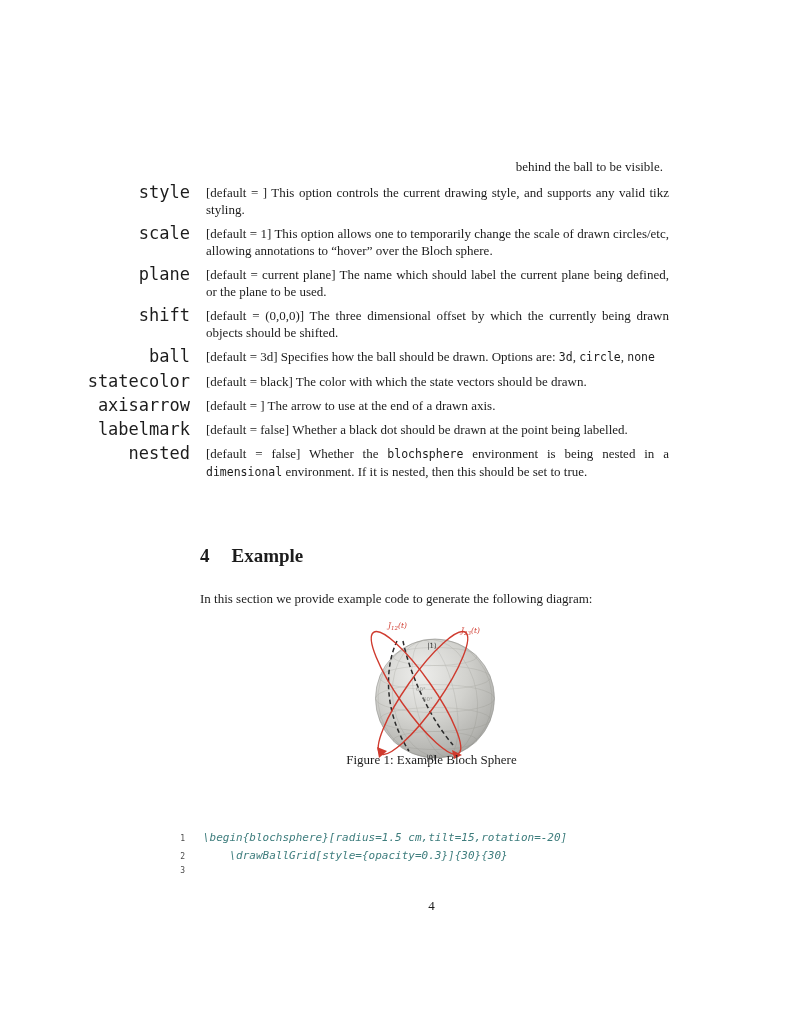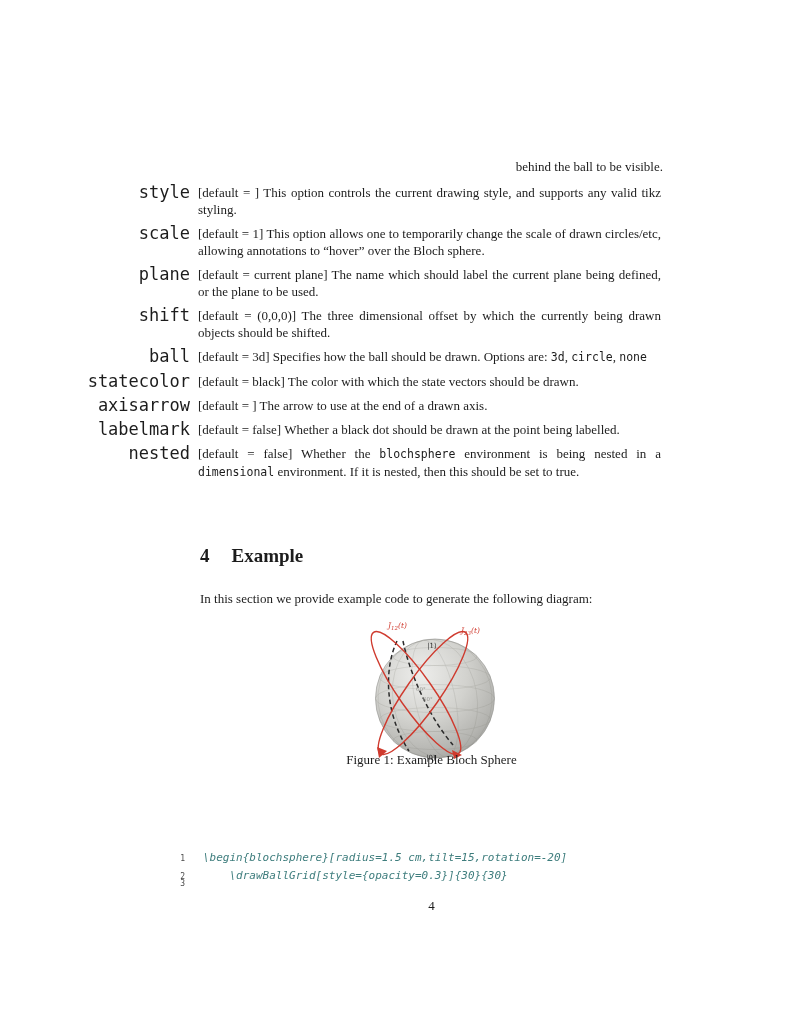--- a/index.html
+++ b/index.html
@@ -13,21 +13,21 @@
     position:absolute; left:200px; top:158px; width:463px;
     font-size:13px; line-height:17px;text-align:right;
   }
   #options { position:absolute; left:0; top:184px; width:673px; }
   .opt-row { display:flex; margin-bottom:7px; }
   .opt-label {
     flex:0 0 190px; text-align:right;
     font-family:"DejaVu Sans Mono", monospace; font-size:17px; line-height:17px;
   }
   .opt-desc {
-    margin-left:8px; width:463px; text-align:justify;
+    margin-left:16px; width:463px; text-align:justify;
     font-size:13px; line-height:17px;
   }
   #section-heading {
     position:absolute; left:200px; top:545px;
     font-size:19px; font-weight:bold; display:flex;
   }
   #section-number { margin-right:22px; }
   #example-intro {
     position:absolute; left:200px; top:590px; width:463px;
     font-size:13px; line-height:17px;
@@ -38,21 +38,21 @@
     text-align:center; font-size:13px;
   }
   #code-listing { position:absolute; left:0; top:831px; width:673px; }
   .code-line { display:flex; align-items:baseline; height:17.5px; }
   .code-no {
     flex:0 0 185px; text-align:right;
     font-family:"DejaVu Sans Mono", monospace; font-size:8px; color:#4a4a4a;
   }
   .code-text {
     margin-left:18px; white-space:pre;
-    font-family:"DejaVu Sans Mono", monospace; font-style:italic; font-size:11px;margin-top:20px;
+    font-family:"DejaVu Sans Mono", monospace; font-style:italic; font-size:11px;
   }
   #page-number {
     position:absolute; left:200px; top:898px; width:463px;
     text-align:center; font-size:13px;
   }
   .fig-label-red { font-style:italic; font-size:7.5px; font-family:"DejaVu Serif", serif; }
   .fig-label-ket { font-size:7px; font-family:"DejaVu Serif", serif; fill:#2a2a2a; }
   .fig-label-angle { font-size:5.5px; font-family:"DejaVu Serif", serif; fill:#9a9a96; }
 </style>
 </head>

